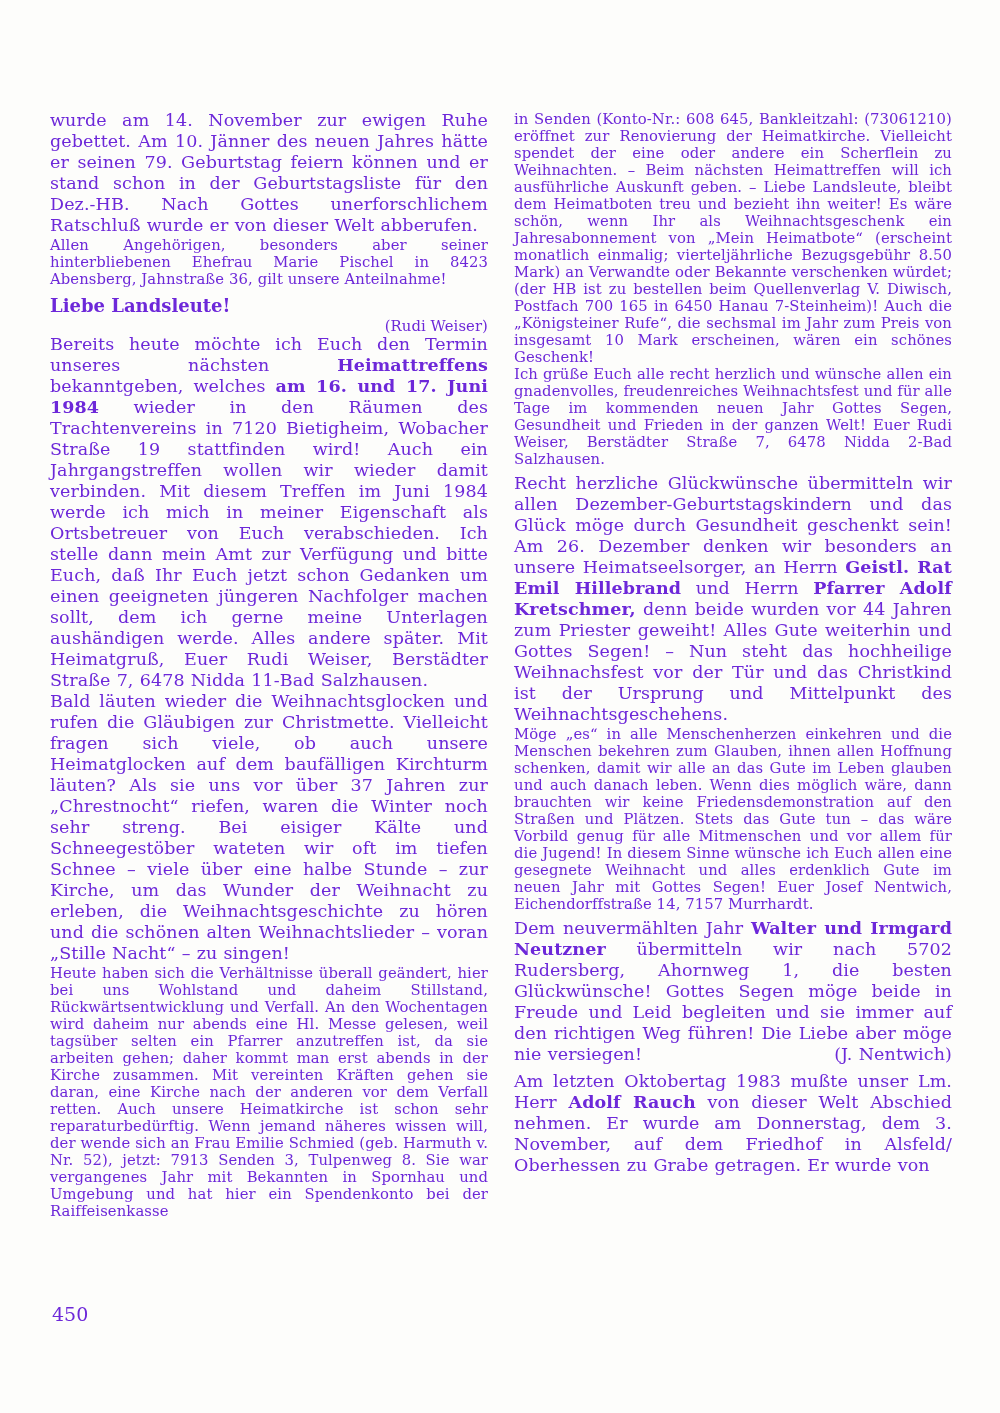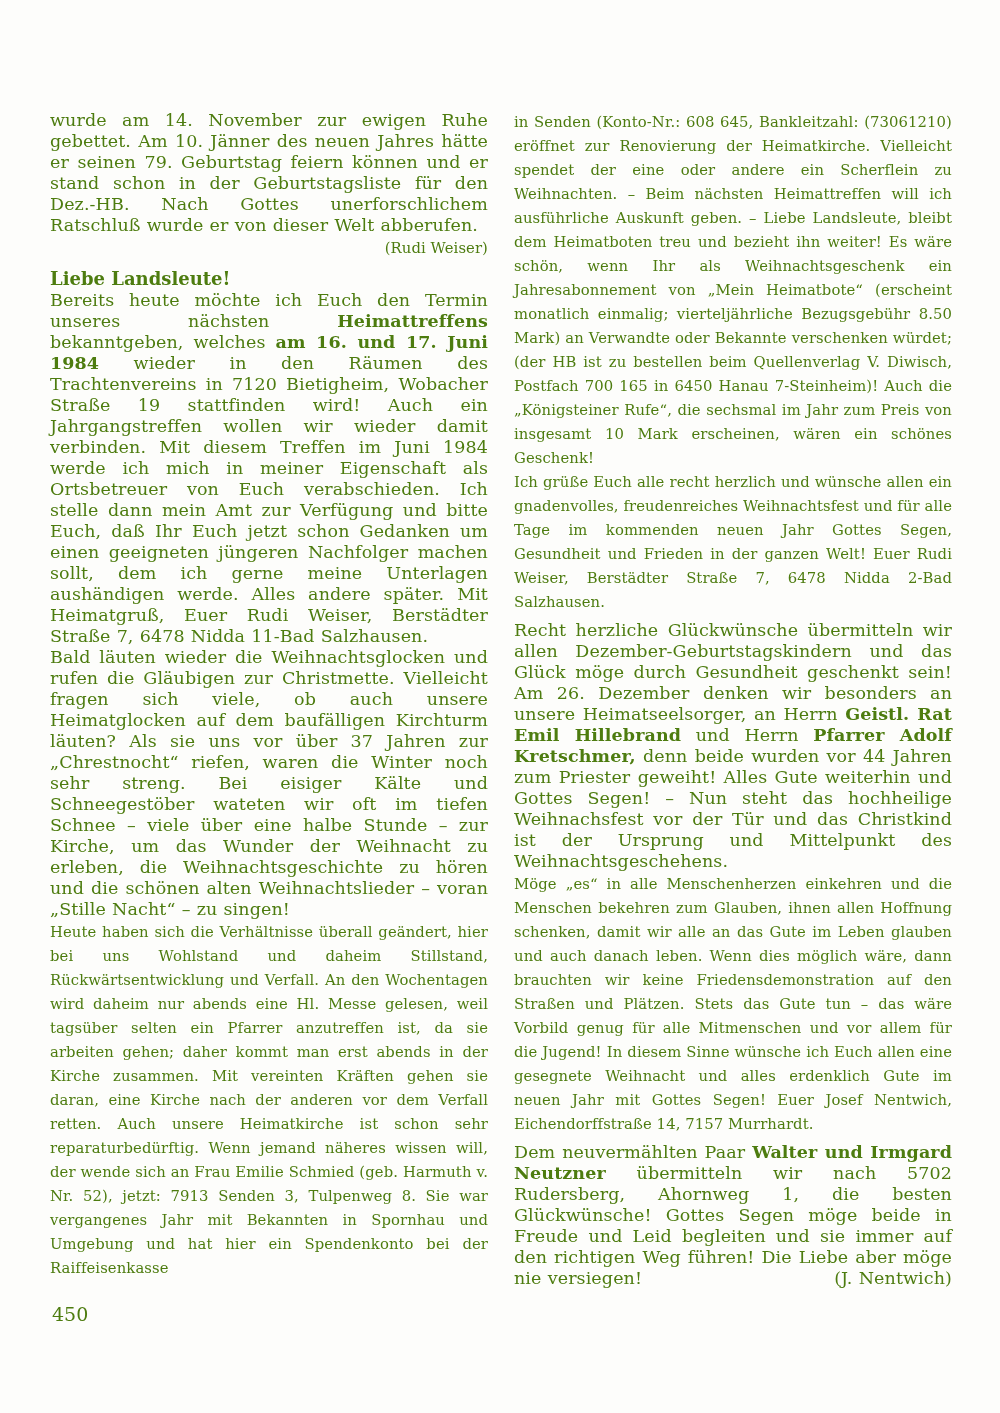--- a/index.html
+++ b/index.html
@@ -6,21 +6,21 @@
     margin: 0;
     padding: 0;
     background: #e8e8e6;
   }
   .page {
     position: relative;
     width: 1000px;
     height: 1413px;
     margin: 0 auto;
     background: #fdfdfb;
-    color: #4d7c0f;
+    color: #6d28d9;
     font-family: "DejaVu Serif", "Liberation Serif", serif;
     overflow: hidden;
   }
   .columns {
     position: absolute;
     left: 50px;
     top: 110px;
     width: 902px;
     display: flex;
     gap: 26px;
@@ -35,21 +35,21 @@
   }
   .body {
     font-size: 17.5px;
     line-height: 21px;
     text-align: justify;
     letter-spacing: 0.1px;
     word-spacing: 0.5px;
   }
   .small {
     font-size: 14.8px;
-    line-height: 24px;
+    line-height: 17px;
     text-align: justify;
     letter-spacing: 0.1px;
   }
   .heading {
     font-size: 18px;
     line-height: 22px;
     font-weight: bold;
     text-align: left;
     margin-top: 8px;
   }
@@ -69,28 +69,30 @@
     line-height: 22px;
   }
 </style>
 </head>
 <body>
 
 <div class="page">
   <div class="columns">
     <div class="col" id="left-col">
         <p class="blk body"><span>wurde am 14. November zur ewigen Ruhe gebettet. Am 10. Jänner des neuen Jahres hätte er seinen 79. Geburtstag feiern können und er stand schon in der Geburtstagsliste für den Dez.-HB. Nach Gottes unerforschlichem Ratschluß wurde er von dieser Welt abberufen.</span></p>
+        <p class="blk small"><span>Allen Angehörigen, besonders aber seiner hinterbliebenen Ehefrau Marie Pischel in 8423 Abensberg, Jahnstraße 36, gilt unsere Anteilnahme!</span></p>
+        <p class="blk heading"><b>Liebe Landsleute!</b></p>
         <p class="blk small right"><span>(Rudi Weiser)</span></p>
-        <p class="blk heading"><b>Liebe Landsleute!</b></p>
         <p class="blk body"><span>Bereits heute möchte ich Euch den Termin unseres nächsten </span><b>Heimattreffens</b><span> bekanntgeben, welches </span><b>am 16. und 17. Juni 1984</b><span> wieder in den Räumen des Trachtenvereins in 7120 Bietigheim, Wobacher Straße 19 stattfinden wird! Auch ein Jahrgangstreffen wollen wir wieder damit verbinden. Mit diesem Treffen im Juni 1984 werde ich mich in meiner Eigenschaft als Ortsbetreuer von Euch verabschieden. Ich stelle dann mein Amt zur Verfügung und bitte Euch, daß Ihr Euch jetzt schon Gedanken um einen geeigneten jüngeren Nachfolger machen sollt, dem ich gerne meine Unterlagen aushändigen werde. Alles andere später. Mit Heimatgruß, Euer Rudi Weiser, Berstädter Straße 7, 6478 Nidda 11-Bad Salzhausen.</span></p>
         <p class="blk body"><span>Bald läuten wieder die Weihnachtsglocken und rufen die Gläubigen zur Christmette. Vielleicht fragen sich viele, ob auch unsere Heimatglocken auf dem baufälligen Kirchturm läuten? Als sie uns vor über 37 Jahren zur „Chrestnocht“ riefen, waren die Winter noch sehr streng. Bei eisiger Kälte und Schneegestöber wateten wir oft im tiefen Schnee – viele über eine halbe Stunde – zur Kirche, um das Wunder der Weihnacht zu erleben, die Weihnachtsgeschichte zu hören und die schönen alten Weihnachtslieder – voran „Stille Nacht“ – zu singen!</span></p>
         <p class="blk small"><span>Heute haben sich die Verhältnisse überall geändert, hier bei uns Wohlstand und daheim Stillstand, Rückwärtsentwicklung und Verfall. An den Wochentagen wird daheim nur abends eine Hl. Messe gelesen, weil tagsüber selten ein Pfarrer anzutreffen ist, da sie arbeiten gehen; daher kommt man erst abends in der Kirche zusammen. Mit vereinten Kräften gehen sie daran, eine Kirche nach der anderen vor dem Verfall retten. Auch unsere Heimatkirche ist schon sehr reparaturbedürftig. Wenn jemand näheres wissen will, der wende sich an Frau Emilie Schmied (geb. Harmuth v. Nr. 52), jetzt: 7913 Senden 3, Tulpenweg 8. Sie war vergangenes Jahr mit Bekannten in Spornhau und Umgebung und hat hier ein Spendenkonto bei der Raiffeisenkasse</span></p>
       </div>
     <div class="col" id="right-col">
         <p class="blk small"><span>in Senden (Konto-Nr.: 608 645, Bankleitzahl: (73061210) eröffnet zur Renovierung der Heimatkirche. Vielleicht spendet der eine oder andere ein Scherflein zu Weihnachten. – Beim nächsten Heimattreffen will ich ausführliche Auskunft geben. – Liebe Landsleute, bleibt dem Heimatboten treu und bezieht ihn weiter! Es wäre schön, wenn Ihr als Weihnachtsgeschenk ein Jahresabonnement von „Mein Heimatbote“ (erscheint monatlich einmalig; vierteljährliche Bezugsgebühr 8.50 Mark) an Verwandte oder Bekannte verschenken würdet; (der HB ist zu bestellen beim Quellenverlag V. Diwisch, Postfach 700 165 in 6450 Hanau 7-Steinheim)! Auch die „Königsteiner Rufe“, die sechsmal im Jahr zum Preis von insgesamt 10 Mark erscheinen, wären ein schönes Geschenk!</span></p>
         <p class="blk small"><span>Ich grüße Euch alle recht herzlich und wünsche allen ein gnadenvolles, freudenreiches Weihnachtsfest und für alle Tage im kommenden neuen Jahr Gottes Segen, Gesundheit und Frieden in der ganzen Welt! Euer Rudi Weiser, Berstädter Straße 7, 6478 Nidda 2-Bad Salzhausen.</span></p>
         <p class="blk body gap-sm"><span>Recht herzliche Glückwünsche übermitteln wir allen Dezember-Geburtstagskindern und das Glück möge durch Gesundheit geschenkt sein! Am 26. Dezember denken wir besonders an unsere Heimatseelsorger, an Herrn </span><b>Geistl. Rat Emil Hillebrand</b><span> und Herrn </span><b>Pfarrer Adolf Kretschmer,</b><span> denn beide wurden vor 44 Jahren zum Priester geweiht! Alles Gute weiterhin und Gottes Segen! – Nun steht das hochheilige Weihnachsfest vor der Tür und das Christkind ist der Ursprung und Mittelpunkt des Weihnachtsgeschehens.</span></p>
         <p class="blk small"><span>Möge „es“ in alle Menschenherzen einkehren und die Menschen bekehren zum Glauben, ihnen allen Hoffnung schenken, damit wir alle an das Gute im Leben glauben und auch danach leben. Wenn dies möglich wäre, dann brauchten wir keine Friedensdemonstration auf den Straßen und Plätzen. Stets das Gute tun – das wäre Vorbild genug für alle Mitmenschen und vor allem für die Jugend! In diesem Sinne wünsche ich Euch allen eine gesegnete Weihnacht und alles erdenklich Gute im neuen Jahr mit Gottes Segen! Euer Josef Nentwich, Eichendorffstraße 14, 7157 Murrhardt.</span></p>
-        <p class="blk body gap-sm"><span>Dem neuvermählten Paar </span><b>Walter und Irmgard Neutzner</b><span> übermitteln wir nach 5702 Rudersberg, Ahornweg 1, die besten Glückwünsche! Gottes Segen möge beide in Freude und Leid begleiten und sie immer auf den richtigen Weg führen! Die Liebe aber möge nie versiegen!</span><span class="fr">(J. Nentwich)</span></p>
+        <p class="blk body gap-sm"><span>Dem neuvermählten Jahr </span><b>Walter und Irmgard Neutzner</b><span> übermitteln wir nach 5702 Rudersberg, Ahornweg 1, die besten Glückwünsche! Gottes Segen möge beide in Freude und Leid begleiten und sie immer auf den richtigen Weg führen! Die Liebe aber möge nie versiegen!</span><span class="fr">(J. Nentwich)</span></p>
+        <p class="blk body gap-sm"><span>Am letzten Oktobertag 1983 mußte unser Lm. Herr </span><b>Adolf Rauch</b><span> von dieser Welt Abschied nehmen. Er wurde am Donnerstag, dem 3. November, auf dem Friedhof in Alsfeld/ Oberhessen zu Grabe getragen. Er wurde von</span></p>
       </div>
   </div>
   <div class="page-number">450</div>
 </div>
 
 </body></html>

